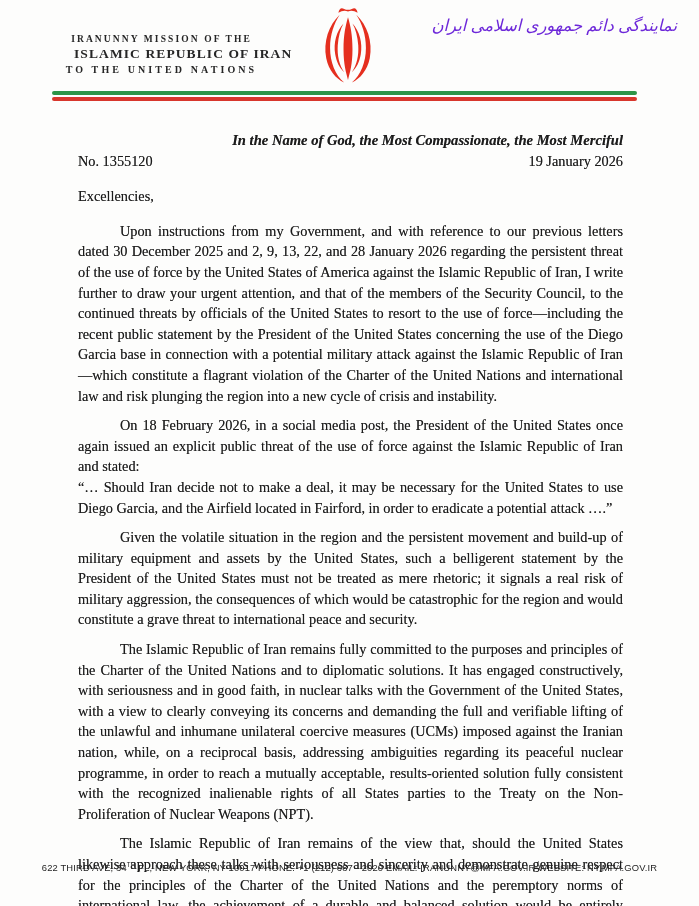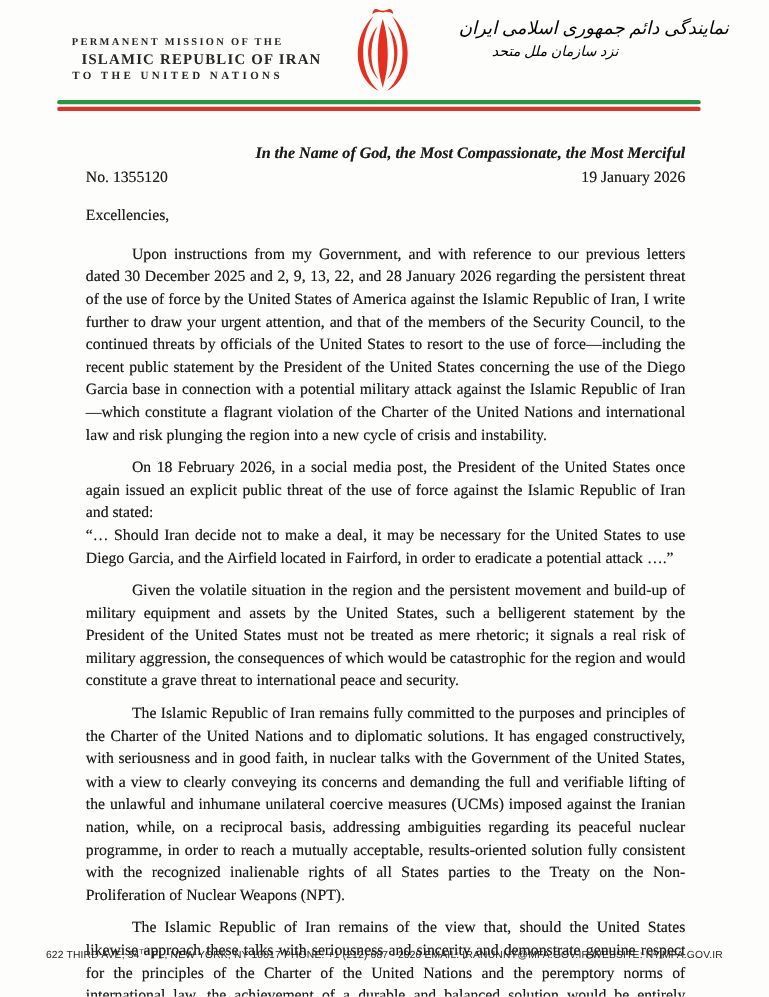--- a/index.html
+++ b/index.html
@@ -24,21 +24,21 @@
   }
   .mission-line1 { font-size:9.5px; font-weight:600; letter-spacing:2.1px; white-space:nowrap; }
   .mission-line2 { font-size:13.5px; font-weight:700; letter-spacing:1.1px; margin-top:2px; white-space:nowrap;margin-left:20px; }
   .mission-line3 { font-size:10px; font-weight:600; letter-spacing:3.1px; margin-top:2px; white-space:nowrap; }
 
   .emblem { position:absolute; left:316px; top:4px; width:64px; height:84px; }
   .emblem svg { width:100%; height:100%; }
 
   .persian-block {
     position:absolute; right:22px; top:16px; width:260px;
-    text-align:left; font-style:italic; color:#000000;font-family:Liberation Serif, serif;
+    text-align:right; font-style:italic; color:#6d28d9;font-family:Liberation Serif, serif;
   }
   .persian-line1 { font-size:16.5px; white-space:nowrap; }
   .persian-line2 { font-size:13px; margin-top:3px; padding-left:30px; }
 
   
   .flag-stripe { position:absolute; top:91px; left:52px; width:585px; }
   .stripe-green { height:3.6px; border-radius:2px; }
   .stripe-gap   { height:2.4px; background:#fdfdfc; }
   .stripe-red   { height:3.6px; border-radius:2px; }
 
@@ -68,39 +68,38 @@
   }
   .address-footer sup { font-size:6.3px; }
 </style>
 </head>
 <body>
 
 <div class="page">
 
   <header class="letterhead">
     <div class="mission-block">
-      <div class="mission-line1">PERMANENT MISSION OF THE</div>
+      <div class="mission-line1">IRANUNNY MISSION OF THE</div>
       <div class="mission-line2">ISLAMIC REPUBLIC OF IRAN</div>
       <div class="mission-line3">TO THE UNITED NATIONS</div>
     </div>
 
     <div class="emblem">
       <svg viewBox="0 0 100 130" xmlns="http://www.w3.org/2000/svg" fill="#e52f1f">
         <path d="M35,13 Q37,3 44,7 Q50,10 56,7 Q63,3 65,13 Q57,8 50,11 Q43,8 35,13 Z"></path>
         <path d="M50,20 C54,34 57,48 57,70 C57,94 53,106 50,118 C47,106 43,94 43,70 C43,48 46,34 50,20 Z"></path>
         <path d="M43,30 C32,42 27,60 30,78 C32,90 37,100 44,106 C36,94 33,80 34,64 C35,50 38,39 43,30 Z"></path>
         <path d="M57,30 C68,42 73,60 70,78 C68,90 63,100 56,106 C64,94 67,80 66,64 C65,50 62,39 57,30 Z"></path>
         <path d="M37,16 C20,32 11,58 16,84 C20,103 31,116 44,122 C30,110 22,90 22,68 C22,47 28,30 37,16 Z"></path>
         <path d="M63,16 C80,32 89,58 84,84 C80,103 69,116 56,122 C70,110 78,90 78,68 C78,47 72,30 63,16 Z"></path>
       </svg>
     </div>
 
     <div class="persian-block" dir="rtl">
       <div class="persian-line1">نمایندگی دائم جمهوری اسلامی ایران</div>
-      <div class="persian-line2">نزد سازمان ملل متحد</div>
     </div>
   </header>
 
   <div class="flag-stripe">
     <div class="stripe-green" style="background: rgb(45, 148, 71);"></div>
     <div class="stripe-gap"></div>
     <div class="stripe-red" style="background: rgb(216, 54, 44);"></div>
   </div>
 
   <main class="letter-body">

